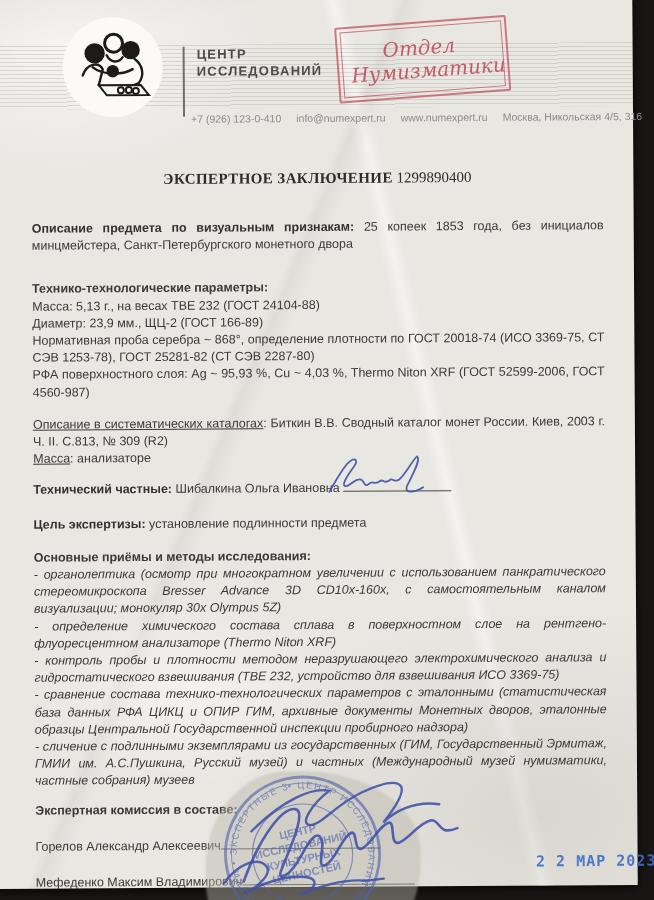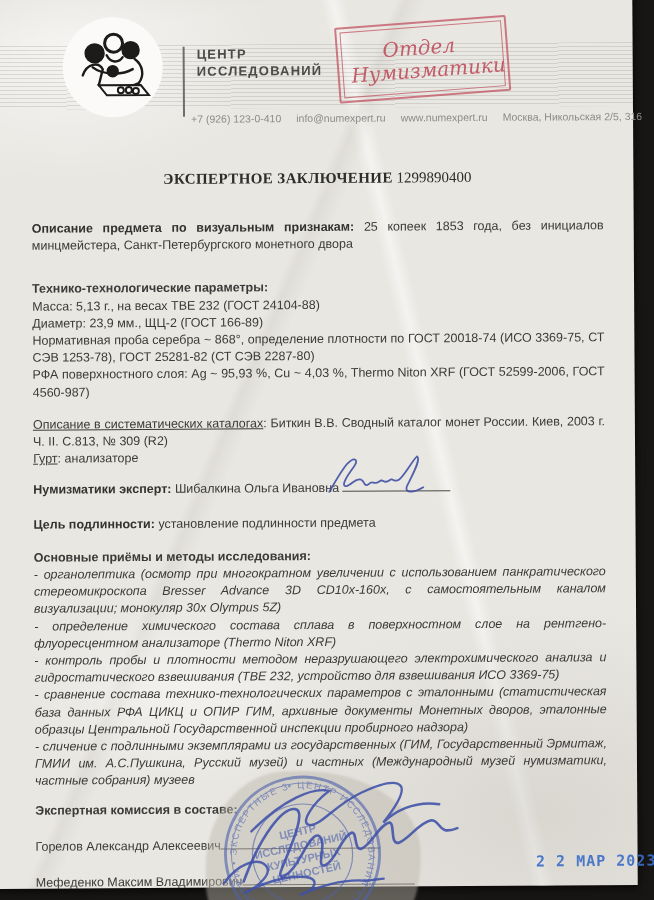--- a/index.html
+++ b/index.html
@@ -120,21 +120,21 @@
       </div>
 
       <div class="dept-stamp">
         <div class="dept-stamp-inner">
           <div class="l1">Отдел</div>
           <div class="l2">Нумизматики</div>
         </div>
       </div>
 
       <div class="contact">
-        <span>+7 (926) 123-0-410</span><span>info@numexpert.ru</span><span>www.numexpert.ru</span><span>Москва, Никольская 2/5, 316</span>
+        <span>+7 (926) 123-0-410</span><span>info@numexpert.ru</span><span>www.numexpert.ru</span><span>Москва, Никольская 4/5, 316</span>
       </div>
     </div>
 
     <div class="title">
       <b>ЭКСПЕРТНОЕ ЗАКЛЮЧЕНИЕ</b>
       <span>1299890400</span>
     </div>
 
     <p class="doc mt" style="margin-top:32px;">
       <span class="b">Описание предмета по визуальным признакам:</span><span> 25 копеек 1853 года, без инициалов минцмейстера, Санкт-Петербургского монетного двора</span>
@@ -143,32 +143,32 @@
     <p class="doc mt b" style="margin-top:26px;">Технико-технологические параметры:</p>
     <p class="doc">Масса: 5,13 г., на весах ТВЕ 232 (ГОСТ 24104-88)</p>
     <p class="doc">Диаметр: 23,9 мм., ЩЦ-2 (ГОСТ 166-89)</p>
     <p class="doc">Нормативная проба серебра ~ 868°, определение плотности по ГОСТ 20018-74 (ИСО 3369-75, СТ СЭВ 1253-78),  ГОСТ 25281-82 (СТ СЭВ 2287-80)</p>
     <p class="doc">РФА поверхностного слоя: Ag ~ 95,93 %, Cu ~ 4,03 %,  Thermo Niton XRF (ГОСТ  52599-2006, ГОСТ 4560-987)</p>
 
     <p class="doc" style="margin-top:15px;">
       <span class="u">Описание в систематических каталогах</span><span>: Биткин В.В. Сводный каталог монет России. Киев, 2003 г. Ч. II. С.813, № 309 (R2)</span>
     </p>
     <p class="doc">
-      <span class="u">Гурт</span><span>: анализаторе</span>
+      <span class="u">Масса</span><span>: анализаторе</span>
     </p>
 
     <p class="doc" style="margin-top:14px; position:relative;">
-      <span class="b">Нумизматики эксперт:</span><span> Шибалкина Ольга Ивановна </span><span class="sig-line" style="width:108px;"></span>
+      <span class="b">Технический частные:</span><span> Шибалкина Ольга Ивановна </span><span class="sig-line" style="width:108px;"></span>
       <svg class="sig-svg" style="left:292px; top:-26px;" width="110" height="46" viewBox="0 0 110 46">
         <path d="M4 38 C10 28 14 20 22 10 C30 2 34 6 28 14 C22 22 14 34 22 32 C28 30 30 24 36 26 C40 28 38 34 44 30 C48 26 48 32 54 28 C58 24 58 31 64 27 C68 23 68 30 74 26 C80 21 88 6 92 3 C96 6 88 20 82 32 C78 40 88 40 98 34" fill="none" stroke="#4150a6" stroke-width="1.8" stroke-linecap="round" opacity="0.9"></path>
       </svg>
     </p>
 
     <p class="doc" style="margin-top:17px;">
-      <span class="b">Цель подлинности:</span><span> установление подлинности предмета</span>
+      <span class="b">Цель экспертизы:</span><span> установление подлинности предмета</span>
     </p>
 
     <p class="doc b" style="margin-top:16px;">Основные приёмы и методы исследования:</p>
     <p class="doc it">- органолептика (осмотр при многократном увеличении с использованием панкратического стереомикроскопа Bresser Advance 3D CD10x-160x, с самостоятельным каналом визуализации; монокуляр 30x Olympus 5Z)</p>
     <p class="doc it">- определение химического состава сплава в поверхностном слое на рентгено-флуоресцентном анализаторе (Thermo Niton XRF)</p>
     <p class="doc it">- контроль пробы и плотности методом неразрушающего электрохимического анализа и гидростатического взвешивания (ТВЕ 232, устройство для взвешивания  ИСО 3369-75)</p>
     <p class="doc it">- сравнение состава технико-технологических параметров с эталонными (статистическая база данных РФА ЦИКЦ и ОПИР ГИМ, архивные документы Монетных дворов, эталонные образцы Центральной Государственной инспекции пробирного надзора)</p>
     <p class="doc it">- сличение с подлинными экземплярами из государственных (ГИМ, Государственный Эрмитаж, ГМИИ им. А.С.Пушкина, Русский музей)  и частных (Международный музей нумизматики, частные собрания) музеев</p>
 
     <div class="commission">

